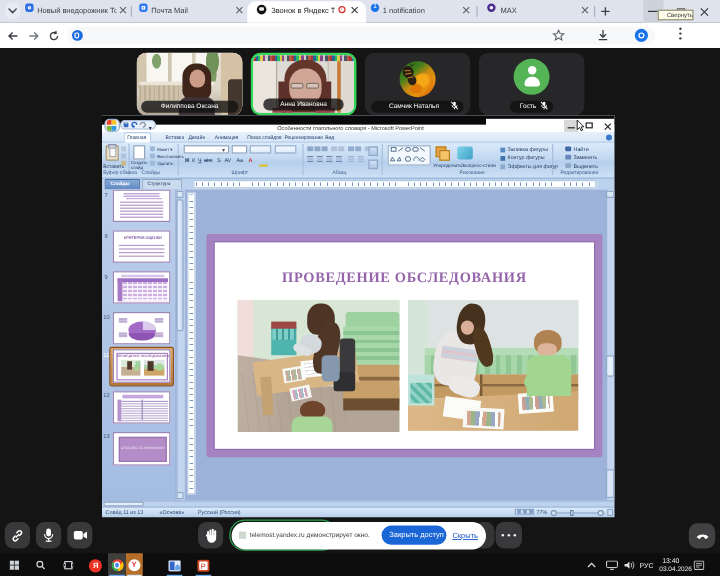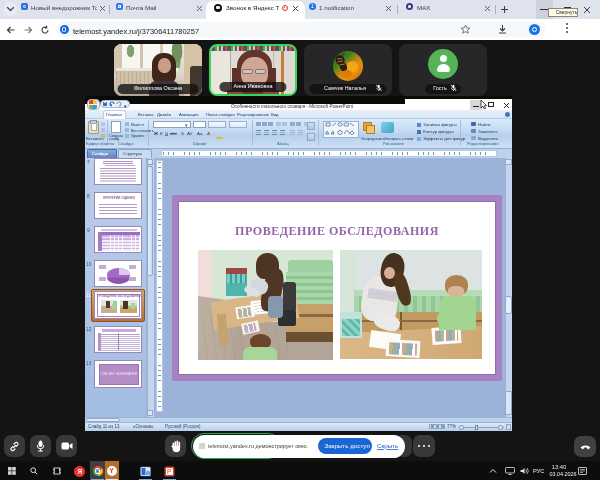--- a/index.html
+++ b/index.html
@@ -78,21 +78,20 @@
       </svg>
     <svg class="abs" style="left:23px;top:5.5px;" width="10" height="10" viewBox="0 0 10 10">
         <path d="M1.5 5 H8.5 M5.5 2 L8.5 5 L5.5 8" stroke="#74787e" stroke-width="1.2" fill="none"></path>
       </svg>
     <svg class="abs" style="left:40px;top:5.5px;" width="10" height="10" viewBox="0 0 10 10">
         <path d="M8 5 A3 3 0 1 1 6.5 2.4 M6.5 0.8 L6.8 2.7 L4.9 3.1" stroke="#3a3d41" stroke-width="1.1" fill="none"></path>
       </svg>
     <div class="abs" style="left:56px;top:3px;width:490px;height:15px;border-radius:8px;background:#f6f8fa;"></div>
     <div class="abs" style="left:59.5px;top:6px;width:9px;height:9px;border-radius:50%;background:#1b6ae0;"></div>
     <div class="abs" style="left:61.7px;top:8.2px;width:4.6px;height:4.6px;border-radius:1.5px;border:1px solid #fff;"></div>
-    <div class="abs" style="left:73px;top:7.5px;font-size:8px;color:#202124;white-space:nowrap;"><span style="display:inline-block;transform:scale(0.93);transform-origin:0 0;">telemost.yandex.ru/j/37306411780257</span></div>
     <svg class="abs" style="left:460px;top:5px;" width="11" height="11" viewBox="0 0 11 11">
         <path d="M5.5 1.2 L6.8 3.9 L9.8 4.2 L7.5 6.2 L8.2 9.2 L5.5 7.6 L2.8 9.2 L3.5 6.2 L1.2 4.2 L4.2 3.9 Z" stroke="#5f6368" stroke-width="0.9" fill="none"></path>
       </svg>
     <svg class="abs" style="left:497px;top:5px;" width="11" height="11" viewBox="0 0 11 11">
         <path d="M5.5 1 V6.5 M3 4.5 L5.5 7 L8 4.5 M2 9 H9" stroke="#3a3d41" stroke-width="1.1" fill="none"></path>
       </svg>
     <div class="abs" style="left:529px;top:4.5px;width:11px;height:11px;border-radius:50%;background:#1a73e8;"></div>
     <div class="abs" style="left:532px;top:7.5px;width:5px;height:5px;border-radius:50%;border:1.2px solid #fff;"></div>
     <div class="abs" style="left:566px;top:4px;width:2px;height:2px;border-radius:50%;background:#3c4043;box-shadow:0 4px 0 #3c4043, 0 8px 0 #3c4043;"></div>
   </div>

